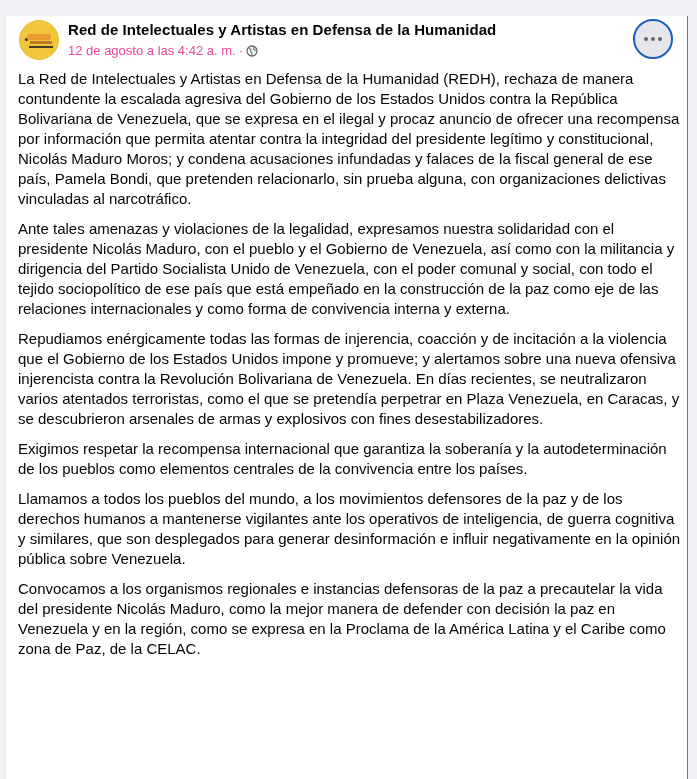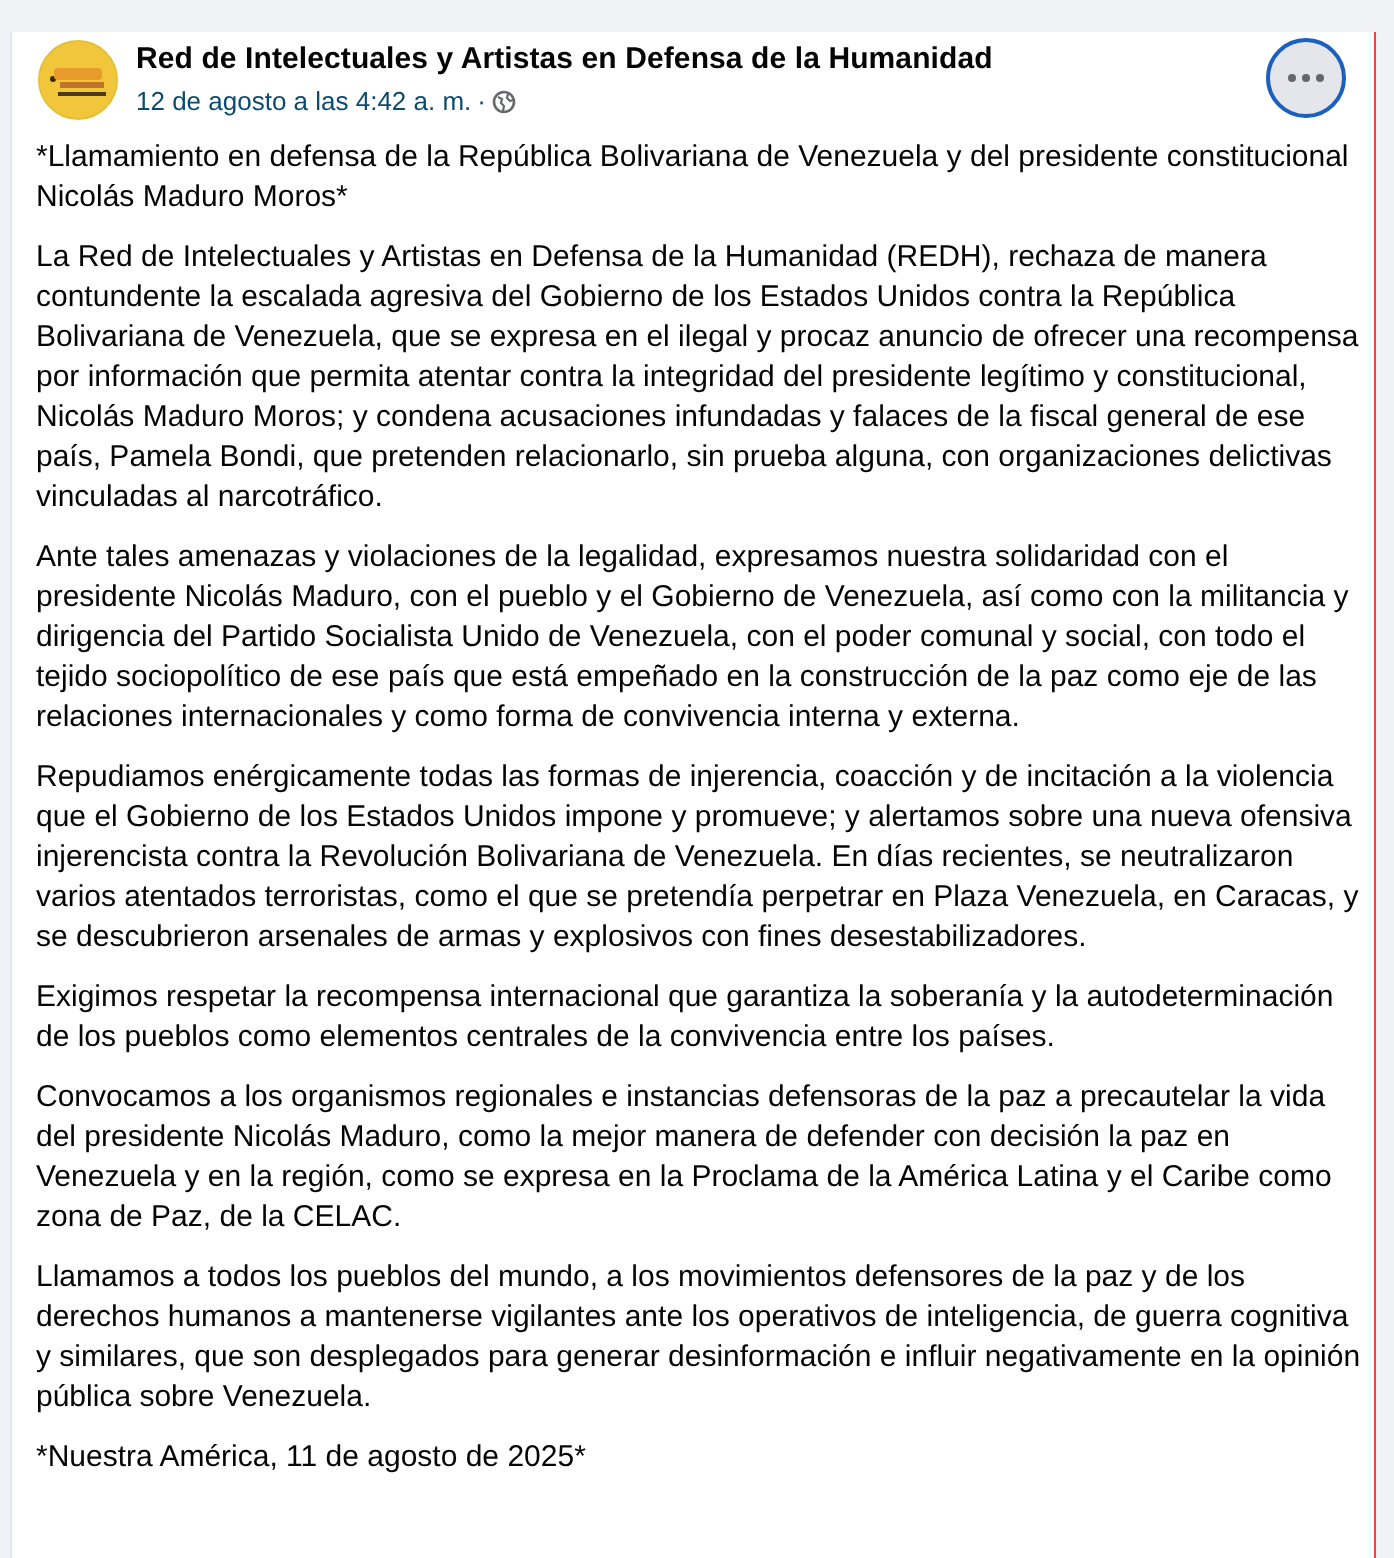--- a/index.html
+++ b/index.html
@@ -65,21 +65,21 @@
     font-weight: 600;
     color: #050505;
     white-space: nowrap;
     letter-spacing: 0.05px;
   }
   .meta {
     position: absolute;
     left: 62px;
     top: 27px;
     font-size: 13px;
-    color: #0c4a6e;
+    color: #ec4899;
     white-space: nowrap;
     display: flex;
     align-items: center;
   }
   .meta .sep { margin: 0 3px; }
   .globe {
     display: inline-block;
     width: 12px;
     height: 12px;
     vertical-align: middle;
@@ -147,23 +147,21 @@
     <div class="more-button">
       <div class="dots">
         <span></span>
           <span></span>
           <span></span>
       </div>
     </div>
   </div>
 
   <div class="content">
-    <p>*Llamamiento en defensa de la República Bolivariana de Venezuela y del presidente constitucional Nicolás Maduro Moros*</p>
     <p>La Red de Intelectuales y Artistas en Defensa de la Humanidad (REDH), rechaza de manera contundente la escalada agresiva del Gobierno de los Estados Unidos contra la República Bolivariana de Venezuela, que se expresa en el ilegal y procaz anuncio de ofrecer una recompensa por información que permita atentar contra la integridad del presidente legítimo y constitucional, Nicolás Maduro Moros; y condena acusaciones infundadas  y falaces de la fiscal general de ese país, Pamela Bondi, que pretenden relacionarlo, sin prueba alguna, con organizaciones delictivas vinculadas al narcotráfico.</p>
     <p>Ante tales amenazas y violaciones de la legalidad, expresamos nuestra solidaridad con el presidente Nicolás Maduro, con el pueblo y el Gobierno de Venezuela, así como con la militancia y dirigencia del Partido Socialista Unido de Venezuela, con el poder comunal y social, con todo el tejido sociopolítico de ese país que está empeñado en la construcción de la paz como eje de las relaciones internacionales y como forma de convivencia interna y externa.</p>
     <p>Repudiamos enérgicamente todas las formas de injerencia, coacción y de incitación a la violencia que el Gobierno de los Estados Unidos impone y promueve; y alertamos sobre una nueva ofensiva injerencista contra la Revolución Bolivariana de Venezuela. En días recientes, se neutralizaron varios atentados terroristas, como el que se pretendía perpetrar en Plaza Venezuela, en Caracas, y se descubrieron arsenales de armas y explosivos con fines desestabilizadores.</p>
     <p>Exigimos respetar la recompensa internacional que garantiza la soberanía y la autodeterminación de los pueblos como elementos centrales de la convivencia entre los países.</p>
+    <p>Llamamos a todos los pueblos del mundo, a los movimientos defensores de la paz y de los derechos humanos a mantenerse vigilantes ante los operativos de inteligencia, de guerra cognitiva y similares, que son desplegados para generar desinformación e influir negativamente en la opinión pública sobre Venezuela.</p>
     <p>Convocamos a los organismos regionales e instancias defensoras de la paz a precautelar la vida del presidente Nicolás Maduro, como la mejor manera de defender con decisión la paz en Venezuela y en la región, como se expresa en la Proclama de la América Latina y el Caribe como zona de Paz, de la CELAC.</p>
-    <p>Llamamos a todos los pueblos del mundo, a los movimientos defensores de la paz y de los derechos humanos a mantenerse vigilantes ante los operativos de inteligencia, de guerra cognitiva y similares, que son desplegados para generar desinformación e influir negativamente en la opinión pública sobre Venezuela.</p>
-    <p>*Nuestra América, 11 de agosto de 2025*</p>
 
   </div>
 </div>
 
 </body></html>

